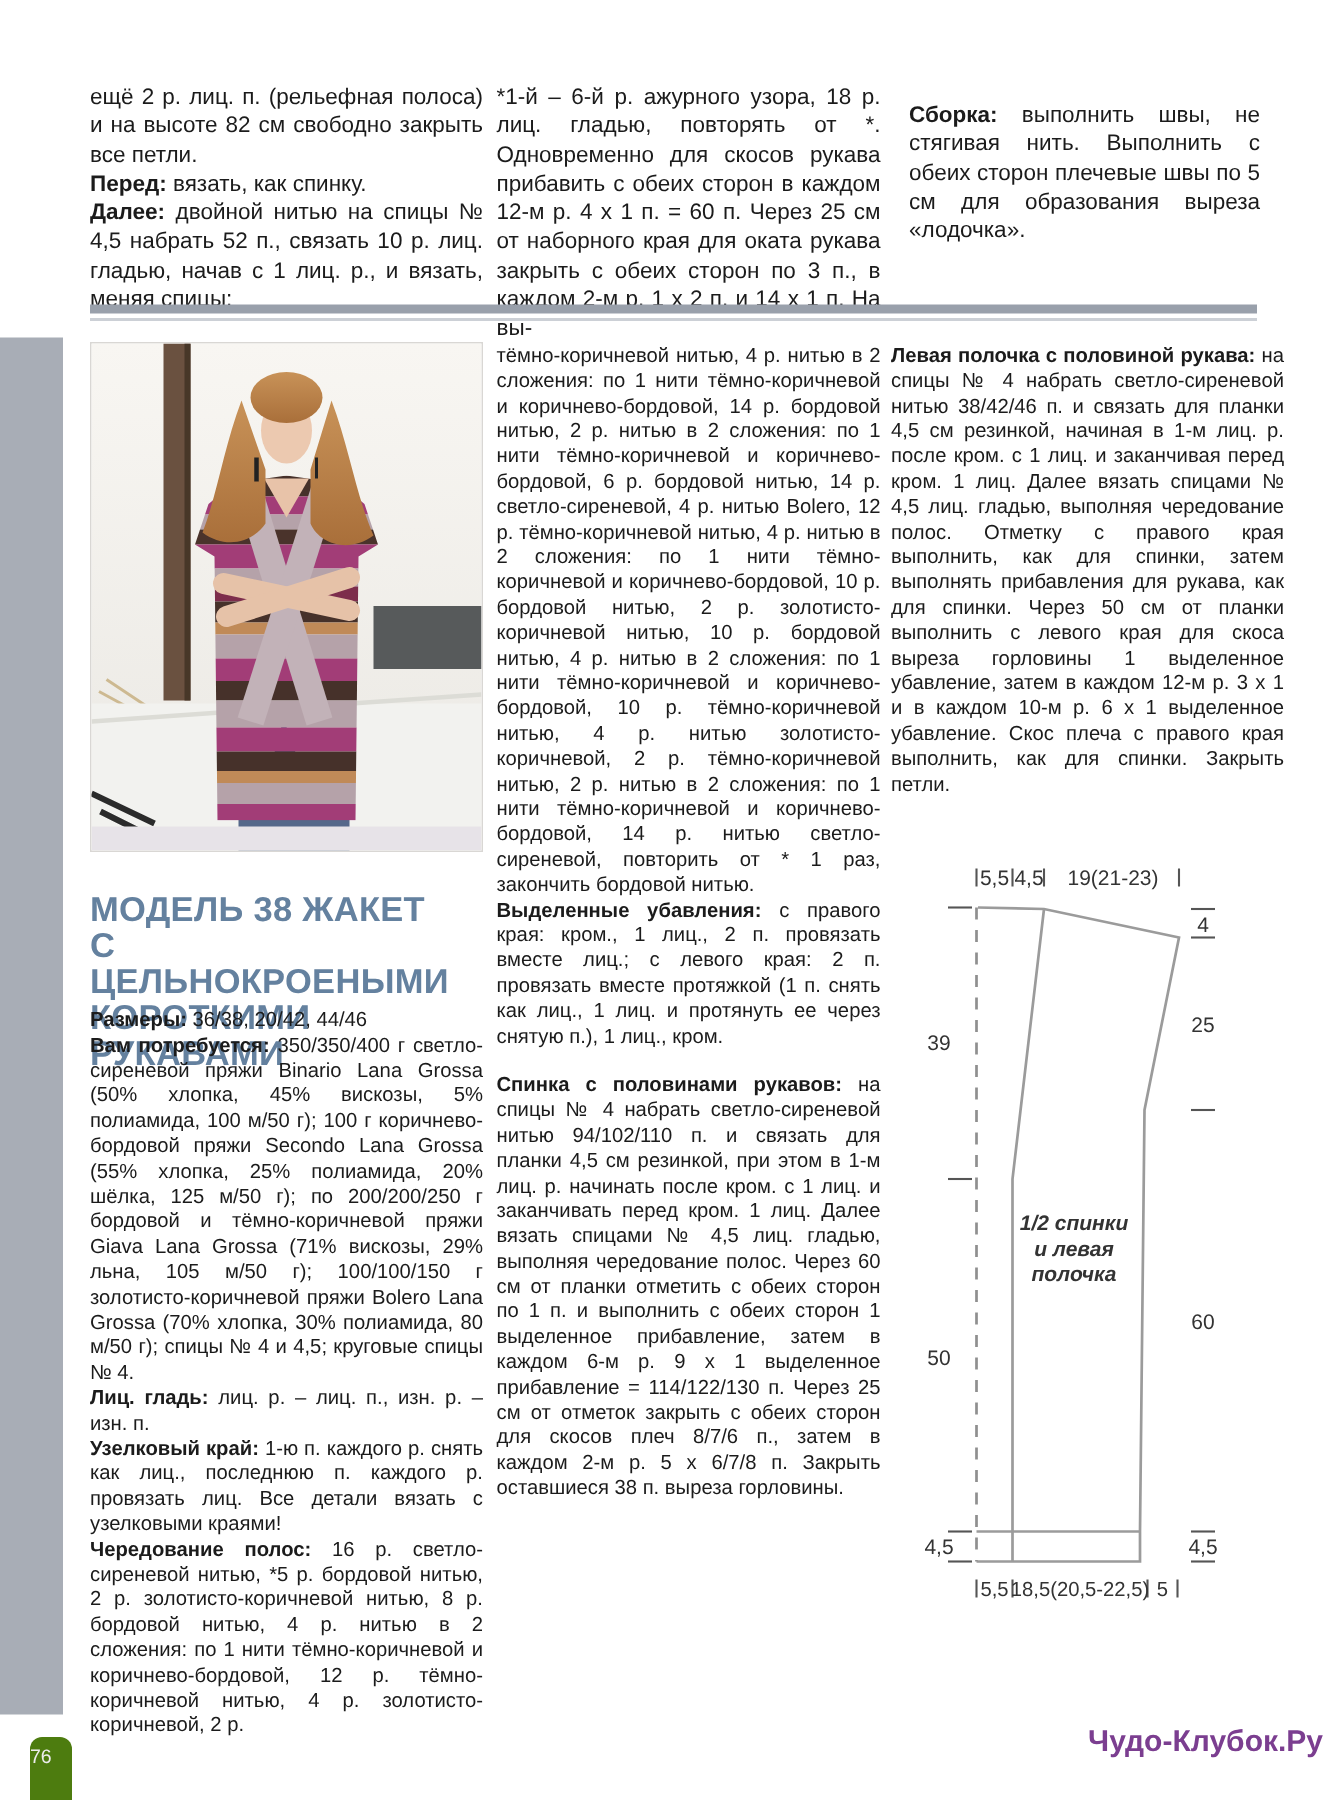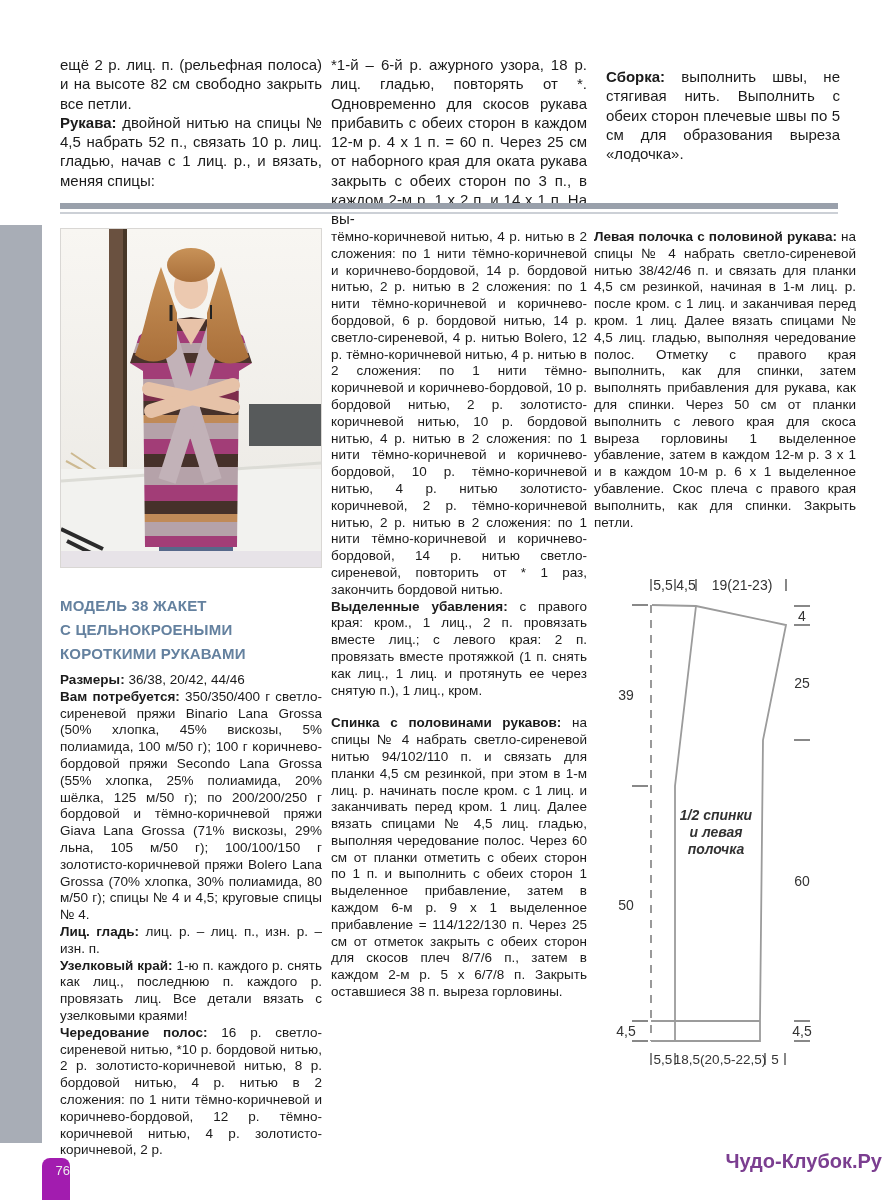--- a/index.html
+++ b/index.html
@@ -13,41 +13,42 @@
   .topcol{font-size:15px;line-height:19.3px;text-align:justify;}
   .lead{font-weight:bold;}
   
   .sep-main{left:60px;top:203px;width:778px;height:6px;background:#99a0ab;}
   .sep-sub{left:60px;top:212px;width:778px;height:2px;background:#ccd0d6;}
   
   .sideband{left:0;top:225px;width:42px;height:918px;background:#a8adb6;}
   
   .photo{left:60px;top:228px;width:262px;height:340px;border:1px solid #d9d7d4;box-sizing:border-box;}
   
-  .heading{left:60px;top:594px;width:262px;font-size:15px;font-weight:bold;color:#64819f;line-height:24px;letter-spacing:.2px;}
+  .heading{left:60px;top:594px;width:262px;font-size:23px;font-weight:bold;color:#64819f;line-height:24px;letter-spacing:.2px;}
   
   .bodycol{font-size:13.5px;line-height:16.8px;text-align:justify;}
   .bodycol p{margin:0;}
   .bodycol p.gap{margin-top:16px;}
   
   .diagram{left:596px;top:566px;width:296px;height:532px;}
   .diagram text{fill:#333;font-family:"Liberation Sans","DejaVu Sans",sans-serif;}
   
-  .pagetab{left:42px;top:1158px;width:28px;height:42px;background:#a21caf;border-radius:8px 8px 0 0;
-           color:#ececec;font-size:13px;text-align:right;line-height:26px;}
+  .pagetab{left:20px;top:1158px;width:28px;height:42px;background:#4d7c0f;border-radius:8px 8px 0 0;
+           color:#ececec;font-size:13px;text-align:left;line-height:26px;}
   .watermark{right:12px;top:1150px;font-size:20px;font-weight:bold;color:#7b3e90;}
 </style>
 </head>
 <body>
 
 <div class="abs sideband"></div>
 
 <div class="abs topcol" style="left:60px;top:55px;width:262px;">
   <p style="margin:0;"><span>ещё 2 р. лиц. п. (рельефная полоса) и на высоте 82 см свободно закрыть все петли.</span></p>
-  <p style="margin:0;"><span class="lead">Рукава:</span><span> двойной нитью на спицы № 4,5 набрать 52 п., связать 10 р. лиц. гладью, начав с 1 лиц. р., и вязать, меняя спицы:</span></p>
+  <p style="margin:0;"><span class="lead">Перед:</span><span> вязать, как спинку.</span></p>
+  <p style="margin:0;"><span class="lead">Далее:</span><span> двойной нитью на спицы № 4,5 набрать 52 п., связать 10 р. лиц. гладью, начав с 1 лиц. р., и вязать, меняя спицы:</span></p>
 </div>
 <div class="abs topcol" style="left:331px;top:55px;width:256px;">
   <p style="margin:0;">*1-й – 6-й р. ажурного узора, 18 р. лиц. гладью, повторять от *. Одновременно для скосов рукава прибавить с обеих сторон в каждом 12-м р. 4 х 1 п. = 60 п. Через 25 см от наборного края для оката рукава закрыть с обеих сторон по 3 п., в каждом 2-м р. 1 х 2 п. и 14 х 1 п. На вы-</p>
 </div>
 <div class="abs topcol" style="left:594px;top:55px;width:258px;">
   <p style="margin:12px;"><span class="lead">Сборка:</span><span> выполнить швы, не стягивая нить. Выполнить с обеих сторон плечевые швы по 5 см для образования выреза «лодочка».</span></p>
 </div>
 
 <div class="abs sep-main"></div>
 <div class="abs sep-sub"></div>
@@ -126,21 +127,21 @@
   <div>МОДЕЛЬ 38 ЖАКЕТ</div>
   <div>С ЦЕЛЬНОКРОЕНЫМИ</div>
   <div>КОРОТКИМИ РУКАВАМИ</div>
 </div>
 
 <div class="abs bodycol" style="left:60px;top:672px;width:262px;">
   <p><span class="lead">Размеры:</span><span> 36/38, 20/42, 44/46</span></p>
   <p><span class="lead">Вам потребуется:</span><span> 350/350/400 г светло-сиреневой пряжи Binario Lana Grossa (50% хлопка, 45% вискозы, 5% полиамида, 100 м/50 г); 100 г коричнево-бордовой пряжи Secondo Lana Grossa (55% хлопка, 25% полиамида, 20% шёлка, 125 м/50 г); по 200/200/250 г бордовой и тёмно-коричневой пряжи Giava Lana Grossa (71% вискозы, 29% льна, 105 м/50 г); 100/100/150 г золотисто-коричневой пряжи Bolero Lana Grossa (70% хлопка, 30% полиамида, 80 м/50 г); спицы № 4 и 4,5; круговые спицы № 4.</span></p>
   <p><span class="lead">Лиц. гладь:</span><span> лиц. р. – лиц. п., изн. р. – изн. п.</span></p>
   <p><span class="lead">Узелковый край:</span><span> 1-ю п. каждого р. снять как лиц., последнюю п. каждого р. провязать лиц. Все детали вязать с узелковыми краями!</span></p>
-  <p><span class="lead">Чередование полос:</span><span> 16 р. светло-сиреневой нитью, *10 р. бордовой нитью, 2 р. золотисто-коричневой нитью, 8 р. бордовой нитью, 4 р. нитью в 2 сложения: по 1 нити тёмно-коричневой и коричнево-бордовой, 12 р. тёмно-коричневой нитью, 4 р. золотисто-коричневой, 2 р.</span></p>
+  <p><span class="lead">Чередование полос:</span><span> 16 р. светло-сиреневой нитью, *5 р. бордовой нитью, 2 р. золотисто-коричневой нитью, 8 р. бордовой нитью, 4 р. нитью в 2 сложения: по 1 нити тёмно-коричневой и коричнево-бордовой, 12 р. тёмно-коричневой нитью, 4 р. золотисто-коричневой, 2 р.</span></p>
 </div>
 
 <div class="abs bodycol" style="left:331px;top:229px;width:256px;">
   <p><span>тёмно-коричневой нитью, 4 р. нитью в 2 сложения: по 1 нити тёмно-коричневой и коричнево-бордовой, 14 р. бордовой нитью, 2 р. нитью в 2 сложения: по 1 нити тёмно-коричневой и коричнево-бордовой, 6 р. бордовой нитью, 14 р. светло-сиреневой, 4 р. нитью Bolero, 12 р. тёмно-коричневой нитью, 4 р. нитью в 2 сложения: по 1 нити тёмно-коричневой и коричнево-бордовой, 10 р. бордовой нитью, 2 р. золотисто-коричневой нитью, 10 р. бордовой нитью, 4 р. нитью в 2 сложения: по 1 нити тёмно-коричневой и коричнево-бордовой, 10 р. тёмно-коричневой нитью, 4 р. нитью золотисто-коричневой, 2 р. тёмно-коричневой нитью, 2 р. нитью в 2 сложения: по 1 нити тёмно-коричневой и коричнево-бордовой, 14 р. нитью светло-сиреневой, повторить от * 1 раз, закончить бордовой нитью.</span></p>
   <p><span class="lead">Выделенные убавления:</span><span> с правого края: кром., 1 лиц., 2 п. провязать вместе лиц.; с левого края: 2 п. провязать вместе протяжкой (1 п. снять как лиц., 1 лиц. и протянуть ее через снятую п.), 1 лиц., кром.</span></p>
   <p class="gap"><span class="lead">Спинка с половинами рукавов:</span><span> на спицы № 4 набрать светло-сиреневой нитью 94/102/110 п. и связать для планки 4,5 см резинкой, при этом в 1-м лиц. р. начинать после кром. с 1 лиц. и заканчивать перед кром. 1 лиц. Далее вязать спицами № 4,5 лиц. гладью, выполняя чередование полос. Через 60 см от планки отметить с обеих сторон по 1 п. и выполнить с обеих сторон 1 выделенное прибавление, затем в каждом 6-м р. 9 х 1 выделенное прибавление = 114/122/130 п. Через 25 см от отметок закрыть с обеих сторон для скосов плеч 8/7/6 п., затем в каждом 2-м р. 5 х 6/7/8 п. Закрыть оставшиеся 38 п. выреза горловины.</span></p>
 </div>
 
 <div class="abs bodycol" style="left:594px;top:229px;width:262px;">
   <p><span class="lead">Левая полочка с половиной рукава:</span><span> на спицы № 4 набрать светло-сиреневой нитью 38/42/46 п. и связать для планки 4,5 см резинкой, начиная в 1-м лиц. р. после кром. с 1 лиц. и заканчивая перед кром. 1 лиц. Далее вязать спицами № 4,5 лиц. гладью, выполняя чередование полос. Отметку с правого края выполнить, как для спинки, затем выполнять прибавления для рукава, как для спинки. Через 50 см от планки выполнить с левого края для скоса выреза горловины 1 выделенное убавление, затем в каждом 12-м р. 3 х 1 и в каждом 10-м р. 6 х 1 выделенное убавление. Скос плеча с правого края выполнить, как для спинки. Закрыть петли.</span></p>

